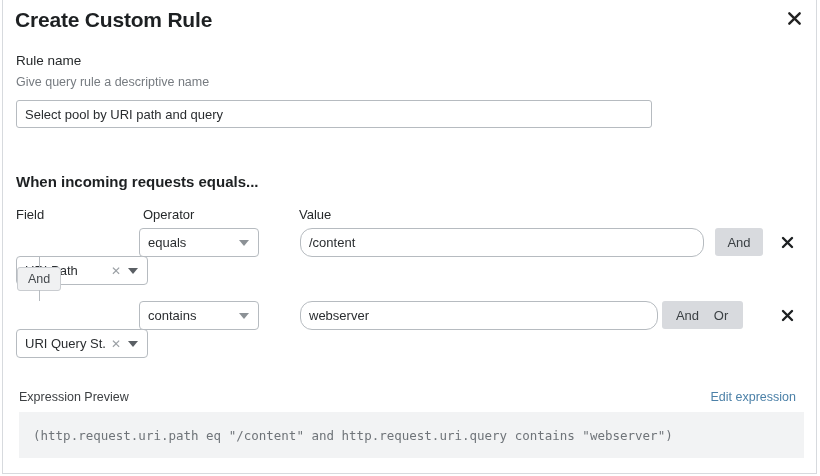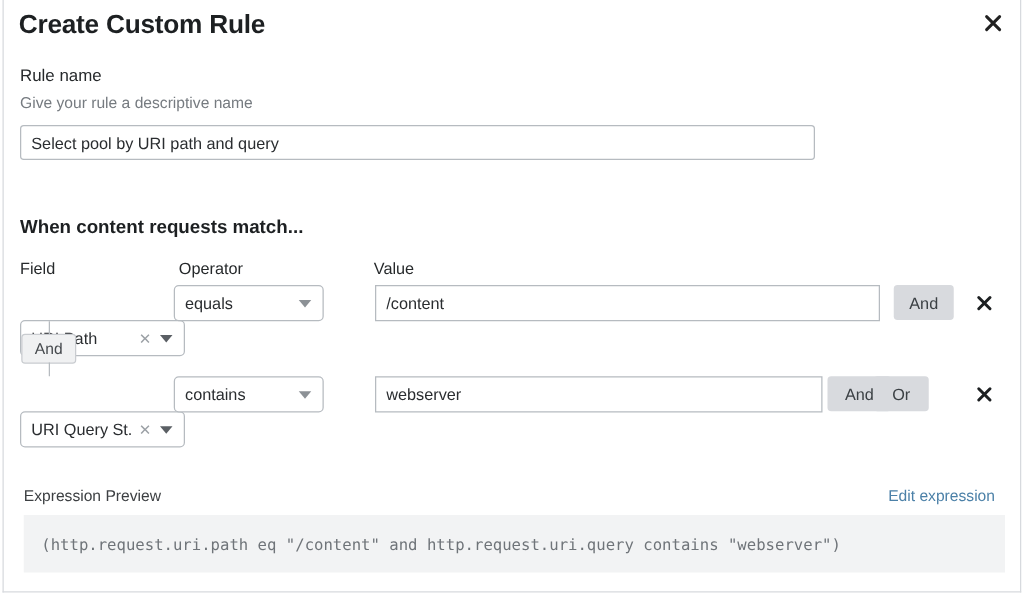--- a/index.html
+++ b/index.html
@@ -145,21 +145,21 @@
   .caret.light { border-top-color: #8c9196; }
 
   .select-field    { left: 13px;  width: 132px; margin-top: 28px; }
   .select-operator { left: 136px; width: 120px; }
 
   .text-input {
     position: absolute;
     box-sizing: border-box;
     height: 29px;
     border: 1px solid #b6bbc0;
-    border-radius: 0;
+    border-radius: 12px;
     background: #fff;
     font-family: "Liberation Sans", sans-serif;
     font-size: 13px;
     color: #2a2d30;
     padding: 0 8px;
     outline: none;
   }
   .value-1 { left: 297px; width: 404px; }
   .value-2 { left: 297px; width: 358px; }
 
@@ -263,24 +263,24 @@
 <div class="card">
 
   <div class="modal-title">Create Custom Rule</div>
   <div class="close-btn">
     <svg width="15" height="15" viewBox="0 0 15 15" aria-hidden="true">
       <path d="M2.3 2.3 L12.7 12.7 M12.7 2.3 L2.3 12.7" stroke="#222" stroke-width="2.4" stroke-linecap="round"></path>
     </svg>
   </div>
 
   <div class="field-label" style="left:13px; top:53px;text-align:center;">Rule name</div>
-  <div class="field-help" style="left:13px; top:75px;">Give your rule a descriptive name</div>
+  <div class="field-help" style="left:13px; top:75px;">Give query rule a descriptive name</div>
   <input class="rule-name-input" type="text" value="Select pool by URI path and query" style="">
 
-  <div class="section-heading">When content requests match...</div>
+  <div class="section-heading">When incoming requests equals...</div>
 
   <div class="col-head field">Field</div>
   <div class="col-head operator">Operator</div>
   <div class="col-head value">Value</div>
 
   <div class="cond-row r1">
     <div class="select-box select-field">
       <span class="sel-text">URI Path</span>
       <span class="select-clear">✕</span>
       <span class="caret"></span>

